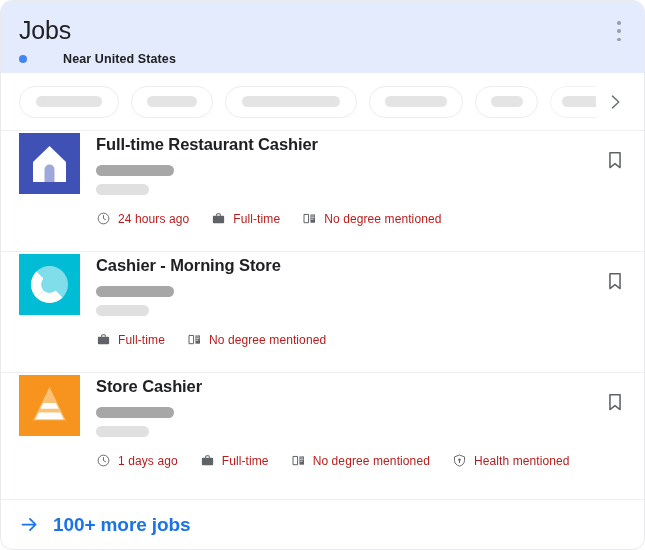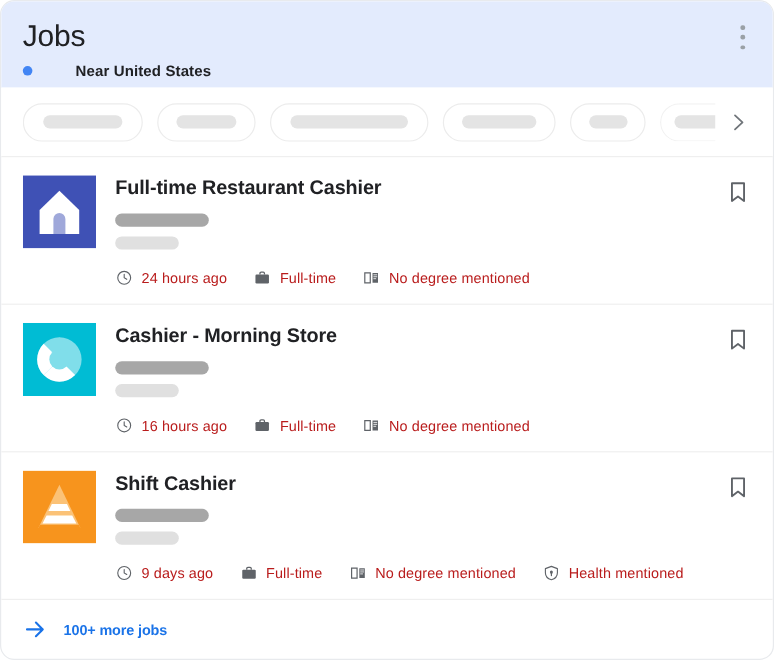--- a/index.html
+++ b/index.html
@@ -142,21 +142,21 @@
 
   
   .job-list {
     flex: 1 1 auto;
     display: flex;
     flex-direction: column;
   }
   .job-card {
     position: relative;
     display: flex;
-    padding: 15px 18px 14px 18px;
+    padding: 2px 18px 14px 18px;
     box-sizing: border-box;
     border-top: 1px solid #efefef;
     cursor: pointer;
     min-height: 121px;
   }
   .logo {
     width: 61px;
     height: 61px;
     flex: 0 0 auto;
     margin-right: 16px;
@@ -233,21 +233,21 @@
   }
   .footer-arrow {
     width: 22px;
     height: 22px;
     margin-right: 12px;
     flex: 0 0 auto;
     display: flex;
     align-items: center;
   }
   .footer-text {
-    font-size: 12px;
+    font-size: 19px;
     color: #1a73e8;
     font-weight: 700;
     letter-spacing: -0.1px;
   }
 </style>
 </head>
 <body>
 
 <div class="jobs-widget">
 
@@ -350,29 +350,20 @@
             <circle cx="30.5" cy="30.5" r="8.4" fill="#80deea"></circle>
           </svg></div>
         <div class="job-body">
           <div class="job-title">Cashier - Morning Store</div>
           <div class="skeleton dark" style="width: 78px;"></div>
           <div class="skeleton light" style="width: 53px;"></div>
           <div class="meta-row">
             <div class="meta-item">
               <span class="meta-icon">
                 <svg xmlns="http://www.w3.org/2000/svg" width="15" height="15" viewBox="0 0 24 24">
-                  <circle cx="12" cy="12" r="8.6" fill="none" stroke="#5f6368" stroke-width="1.5"></circle>
-                  <path d="M12 7.3 V12 L15.4 14" fill="none" stroke="#5f6368" stroke-width="1.5" stroke-linecap="round"></path>
-                </svg>
-              </span>
-              <span class="meta-text">16 hours ago</span>
-            </div>
-            <div class="meta-item">
-              <span class="meta-icon">
-                <svg xmlns="http://www.w3.org/2000/svg" width="15" height="15" viewBox="0 0 24 24">
                   <rect x="3" y="7.5" width="18" height="12" rx="1.6" fill="#5f6368"></rect>
                   <path d="M9 7.5 V6.1 a1.6 1.6 0 0 1 1.6-1.6 h2.8 A1.6 1.6 0 0 1 15 6.1 V7.5" fill="none" stroke="#5f6368" stroke-width="1.7"></path>
                 </svg>
               </span>
               <span class="meta-text">Full-time</span>
             </div>
             <div class="meta-item">
               <span class="meta-icon">
                 <svg xmlns="http://www.w3.org/2000/svg" width="15" height="15" viewBox="0 0 24 24">
                   <path d="M3.2 5.5 h7.3 v13.2 H3.2 z" fill="none" stroke="#5f6368" stroke-width="1.6"></path>
@@ -390,32 +381,32 @@
       </div>
       <div class="job-card">
         <div class="logo"><svg xmlns="http://www.w3.org/2000/svg" width="61" height="61" viewBox="0 0 61 61">
             <rect width="61" height="61" fill="#f7941d"></rect>
             <path d="M30.5 12 L48 48 H13 Z" fill="#fbc277"></path>
             <path d="M24.2 28 H36.8 L39.6 33.8 H21.4 Z" fill="#ffffff"></path>
             <path d="M19.8 37.5 H41.2 L44.6 44.2 H16.4 Z" fill="#ffffff"></path>
             <path d="M13 48 H48 L46.6 45.2 H14.4 Z" fill="#f7941d"></path>
           </svg></div>
         <div class="job-body">
-          <div class="job-title">Shift Cashier</div>
+          <div class="job-title">Store Cashier</div>
           <div class="skeleton dark" style="width: 78px;"></div>
           <div class="skeleton light" style="width: 53px;"></div>
           <div class="meta-row">
             <div class="meta-item">
               <span class="meta-icon">
                 <svg xmlns="http://www.w3.org/2000/svg" width="15" height="15" viewBox="0 0 24 24">
                   <circle cx="12" cy="12" r="8.6" fill="none" stroke="#5f6368" stroke-width="1.5"></circle>
                   <path d="M12 7.3 V12 L15.4 14" fill="none" stroke="#5f6368" stroke-width="1.5" stroke-linecap="round"></path>
                 </svg>
               </span>
-              <span class="meta-text">9 days ago</span>
+              <span class="meta-text">1 days ago</span>
             </div>
             <div class="meta-item">
               <span class="meta-icon">
                 <svg xmlns="http://www.w3.org/2000/svg" width="15" height="15" viewBox="0 0 24 24">
                   <rect x="3" y="7.5" width="18" height="12" rx="1.6" fill="#5f6368"></rect>
                   <path d="M9 7.5 V6.1 a1.6 1.6 0 0 1 1.6-1.6 h2.8 A1.6 1.6 0 0 1 15 6.1 V7.5" fill="none" stroke="#5f6368" stroke-width="1.7"></path>
                 </svg>
               </span>
               <span class="meta-text">Full-time</span>
             </div>

